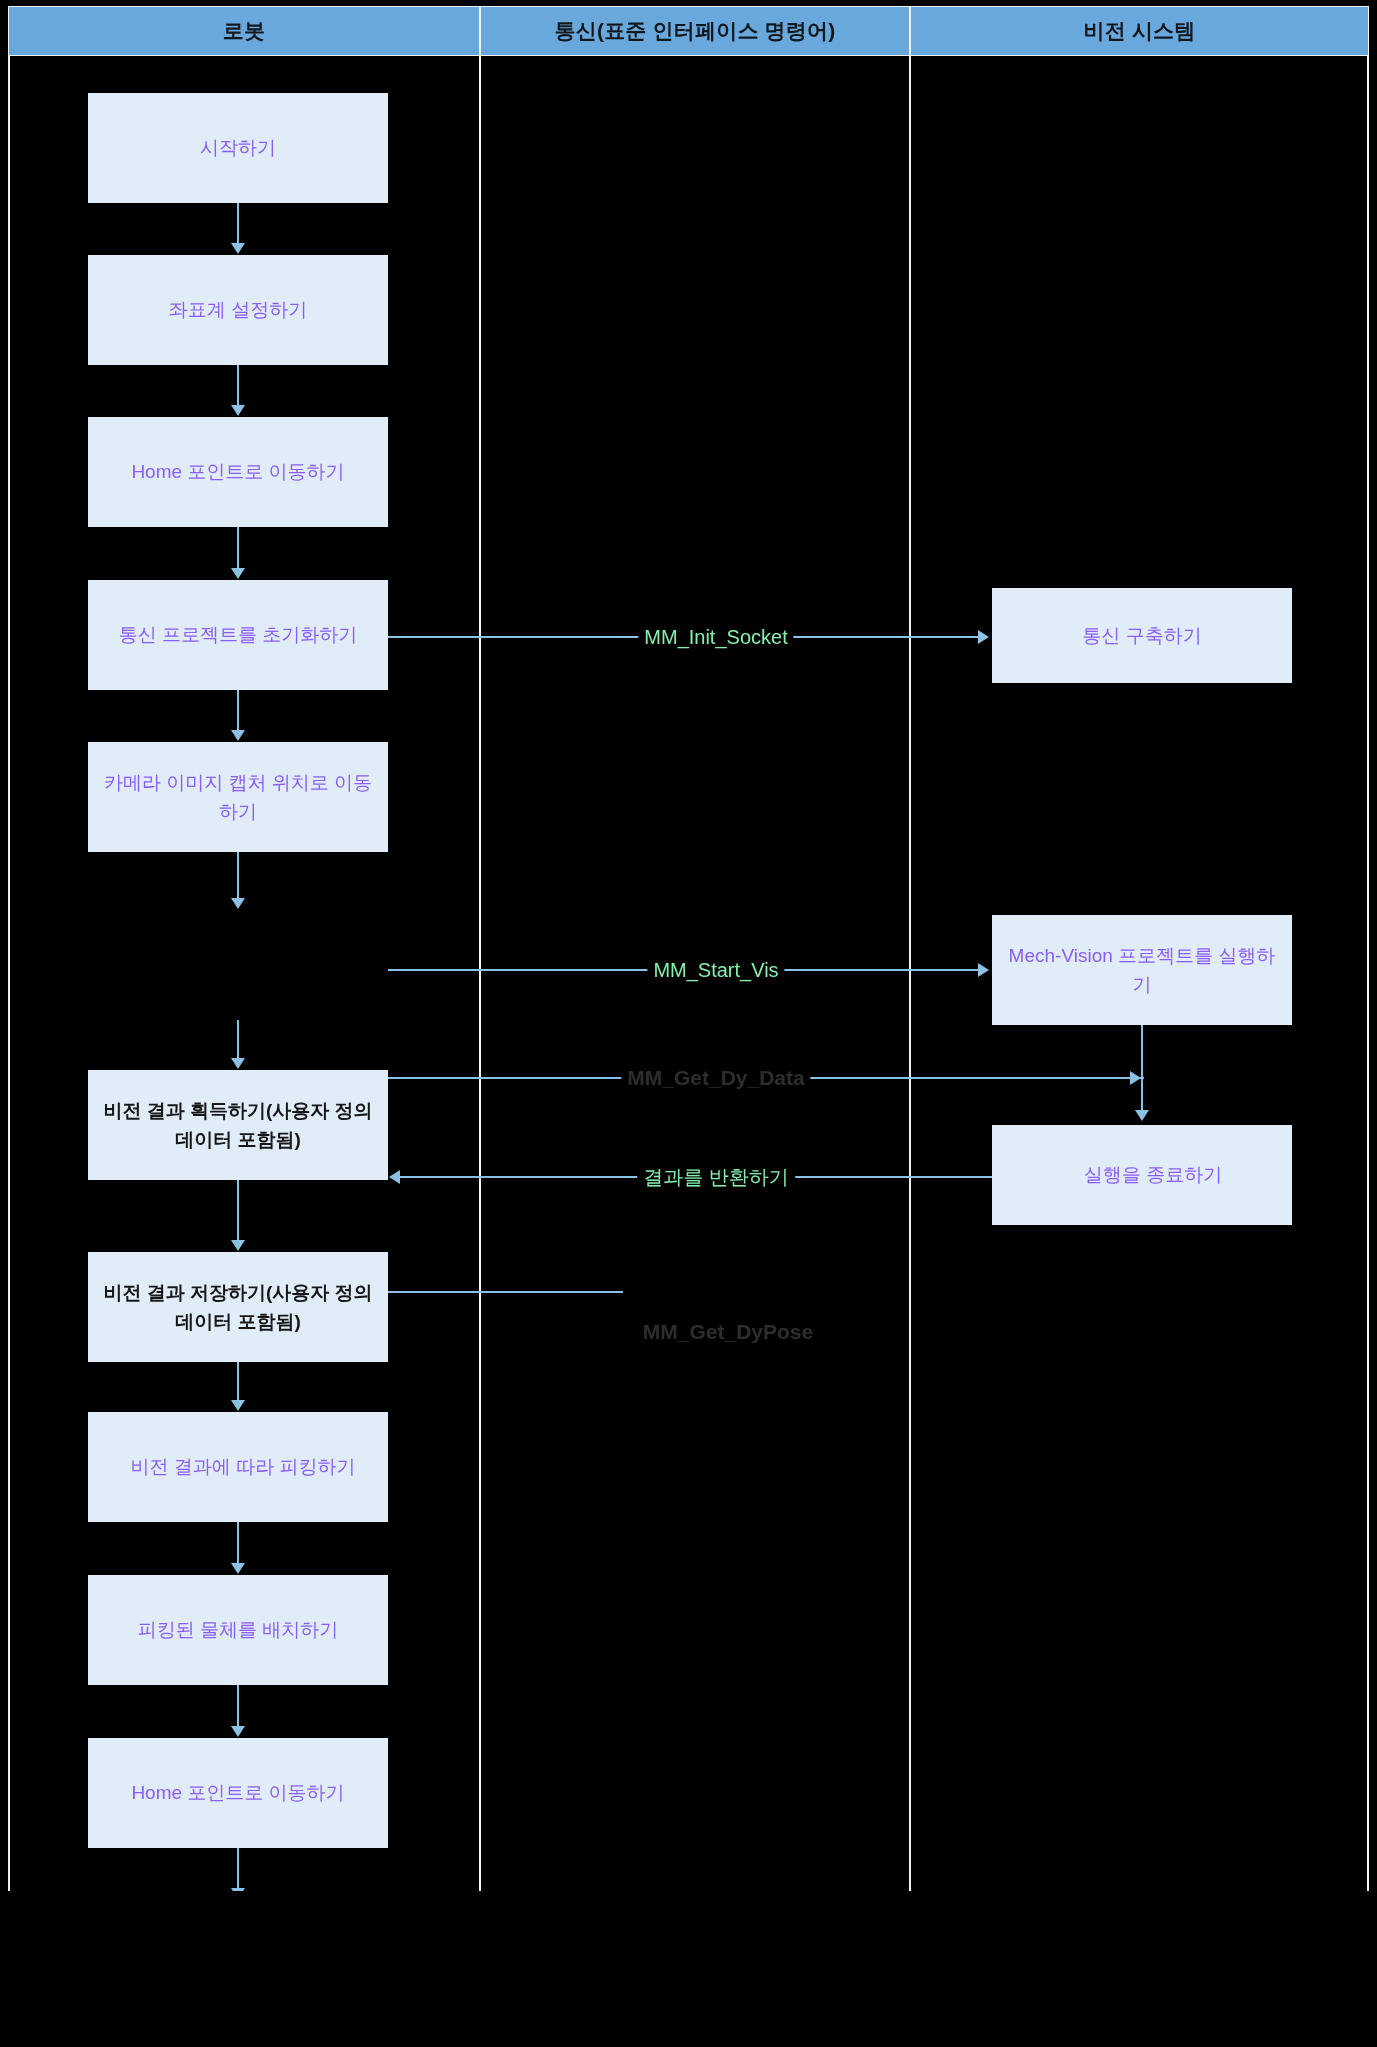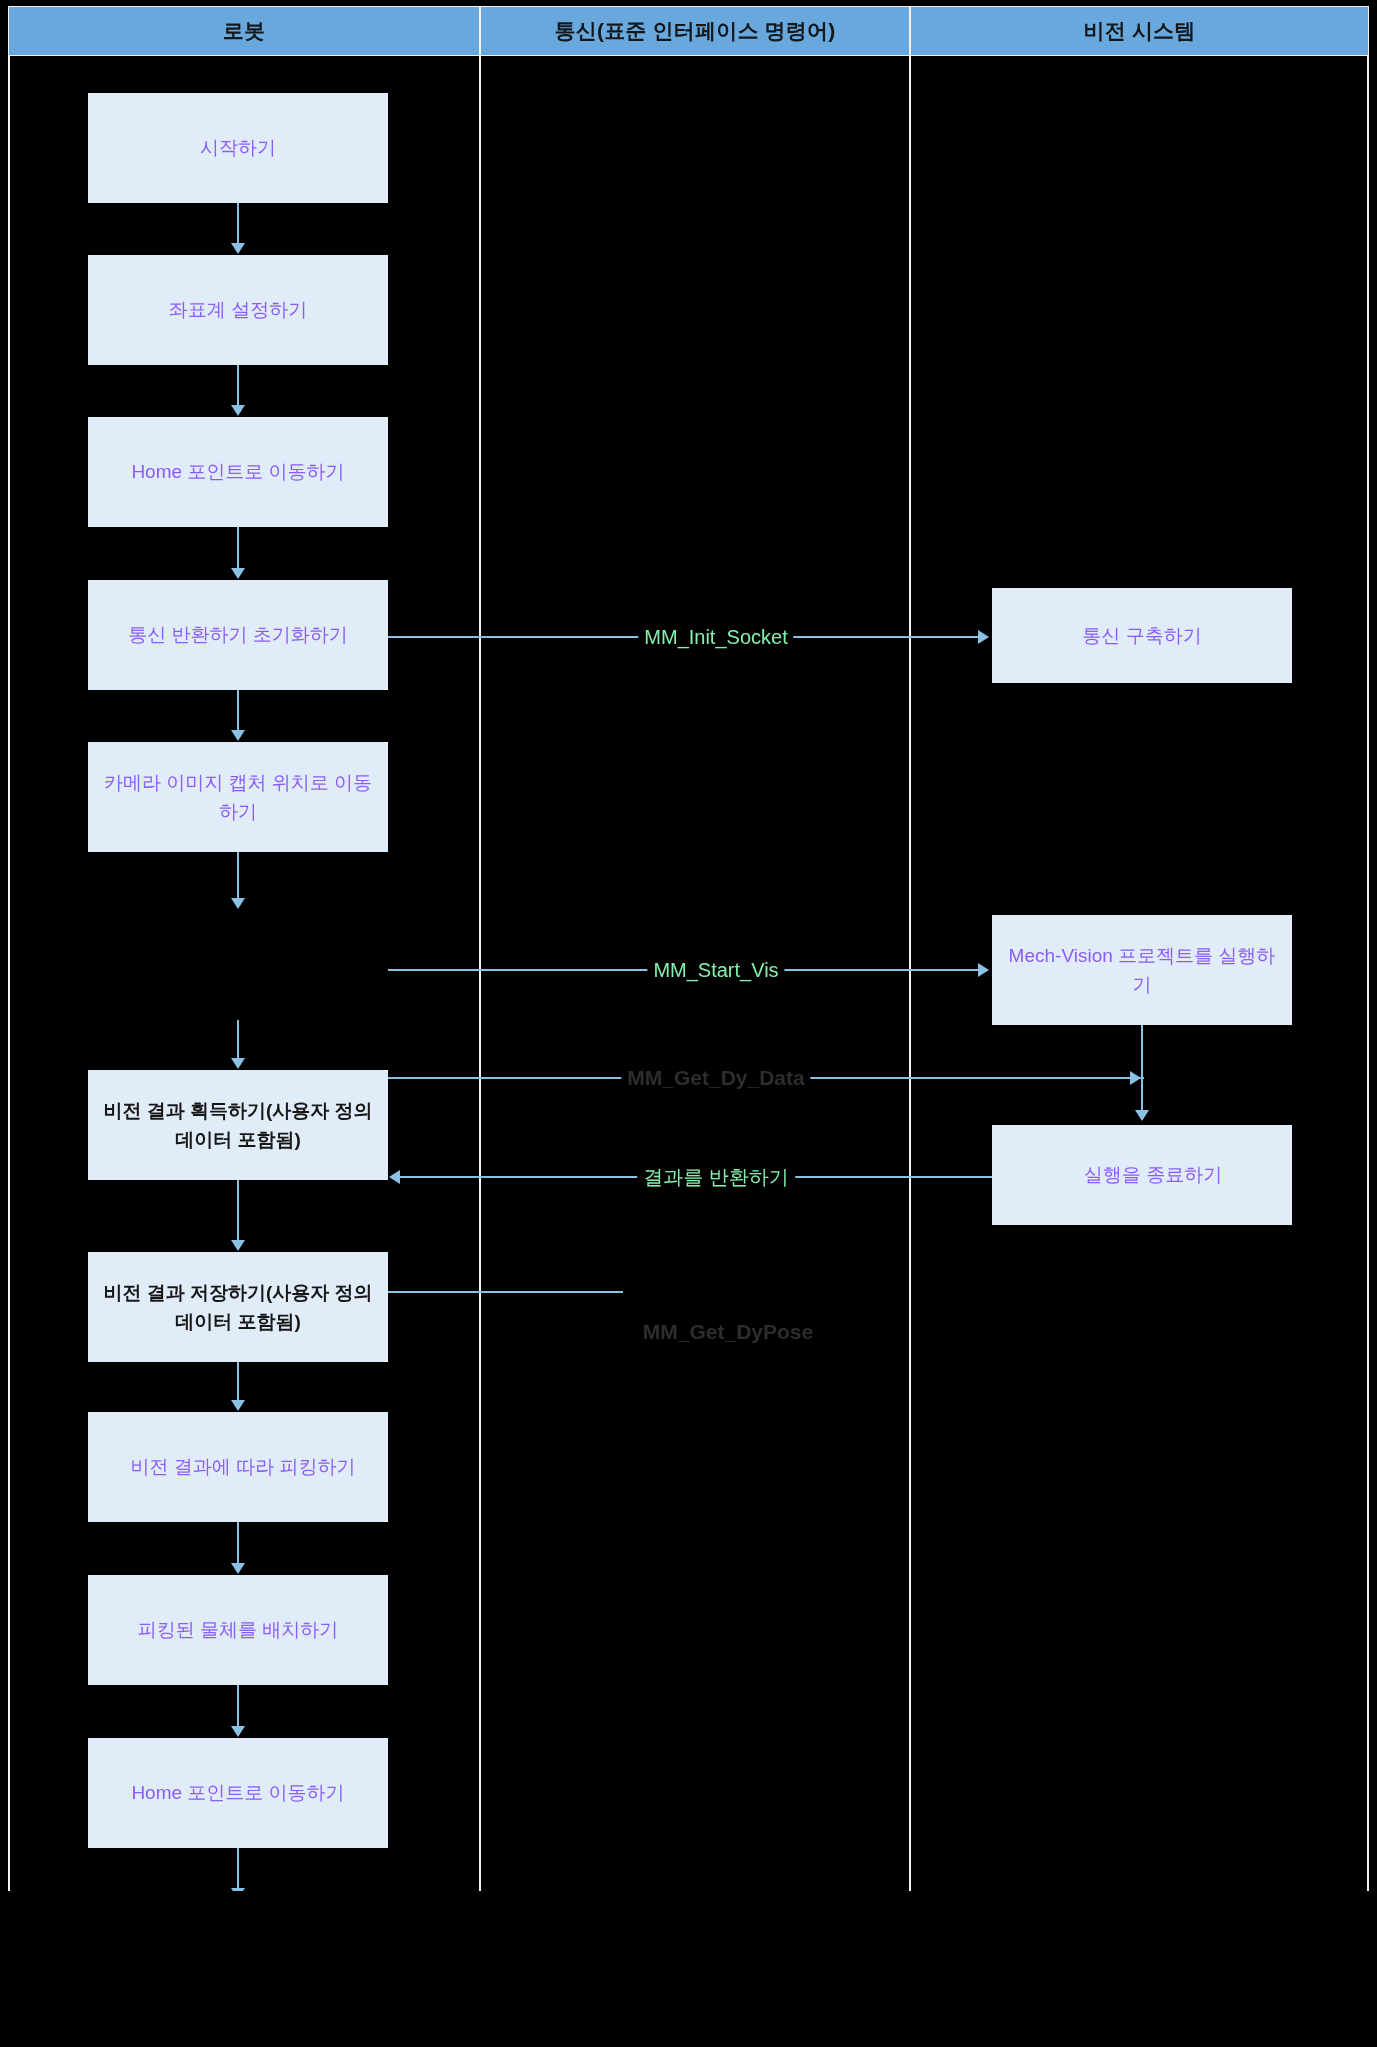--- a/index.html
+++ b/index.html
@@ -149,21 +149,21 @@
 
   <div class="node" style="left:88px; top:255px; width:300px; height:110px;">
     <span>좌표계 설정하기</span>
   </div>
 
   <div class="node" style="left:88px; top:417px; width:300px; height:110px;">
     <span>Home 포인트로 이동하기</span>
   </div>
 
   <div class="node" style="left:88px; top:580px; width:300px; height:110px;">
-    <span>통신 반환하기 초기화하기</span>
+    <span>통신 프로젝트를 초기화하기</span>
   </div>
 
   <div class="node" style="left:88px; top:742px; width:300px; height:110px;">
     <span>카메라 이미지 캡처 위치로 이동하기</span>
   </div>
 
 
   <div class="node bold" style="left:88px; top:1070px; width:300px; height:110px;">
     <span>비전 결과 획득하기(사용자 정의 데이터 포함됨)</span>
   </div>

